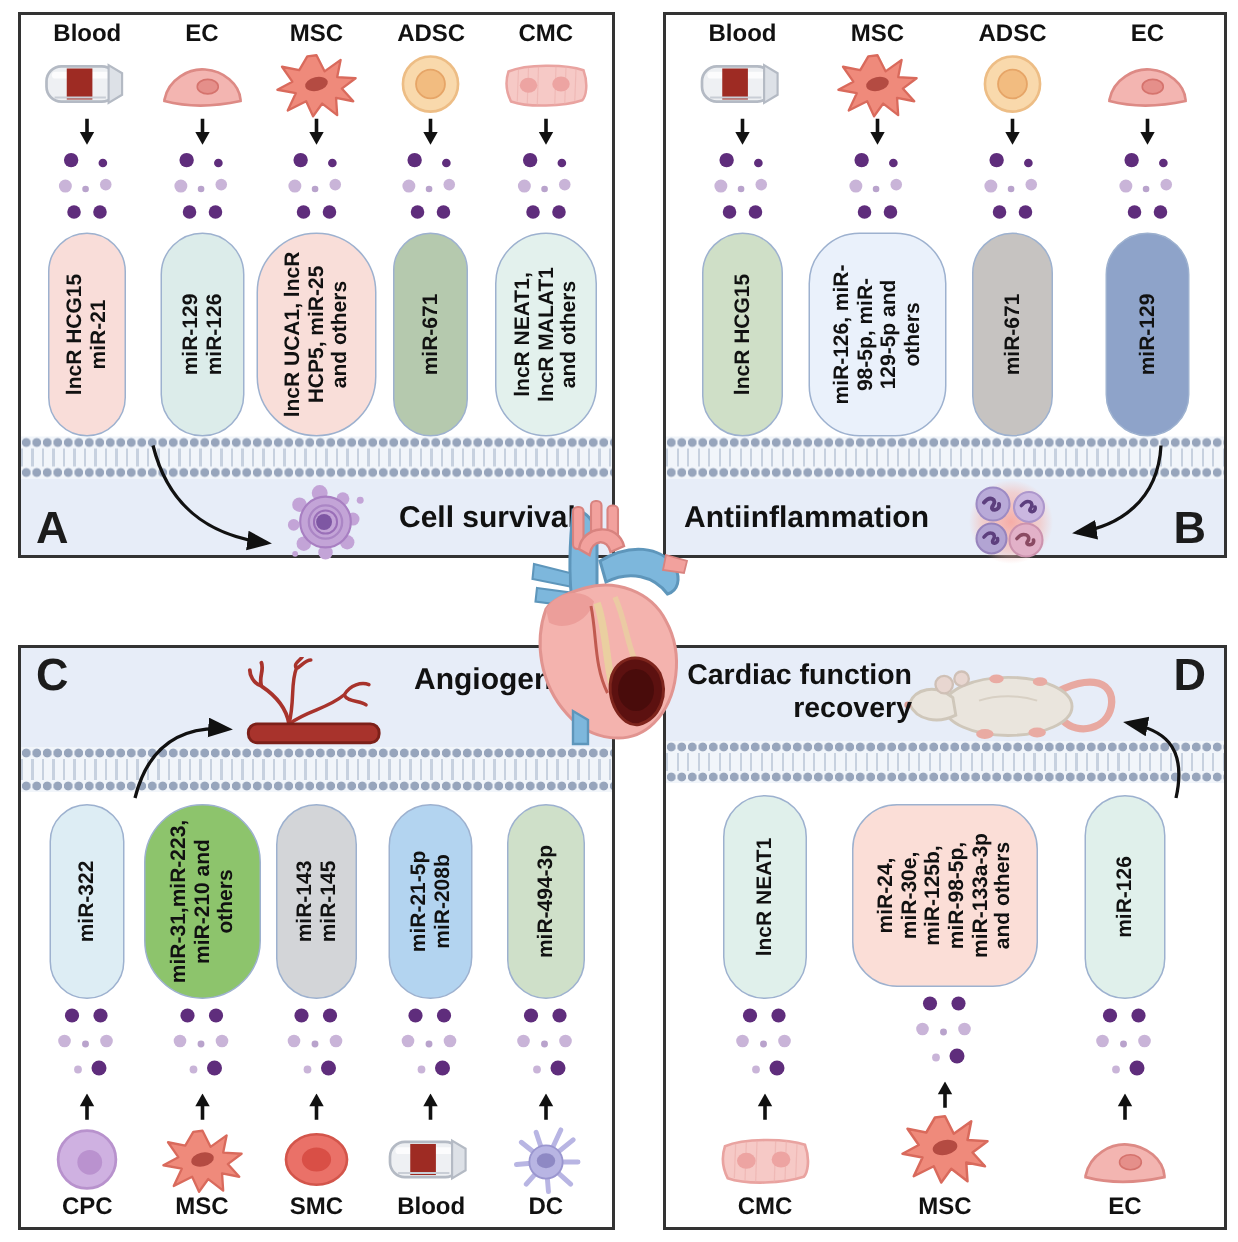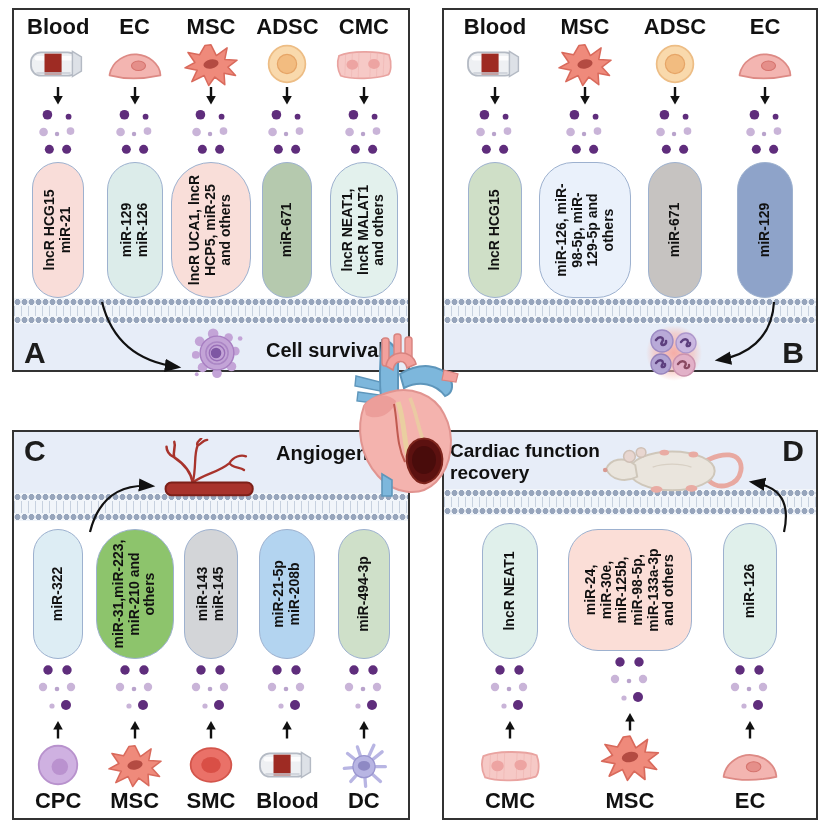--- a/index.html
+++ b/index.html
@@ -16,21 +16,21 @@
   .zone-in{position:relative;background:#e7edf8;}
   .zone-in.h-ab{height:58px;}
   .zone-in.h-cd{height:70px;}
 
   .membrane{height:32px;display:flex;flex-direction:column;background:#f1f5fa;}
   .mem-row{height:8px;background-image:radial-gradient(circle at 3.5px 4px,#97a5bc 2.7px,rgba(151,165,188,0) 3.2px);
            background-size:7px 8px;background-repeat:repeat-x;}
   .mem-mid{flex:1;background:repeating-linear-gradient(90deg,#c7d1df 0 1.4px,#f1f5fa 1.4px 7px);}
 
   .col{flex:1;display:flex;flex-direction:column;align-items:center;min-width:0;}
-  .src-label{font-weight:700;font-size:22px;margin-top:2px;white-space:nowrap;}
+  .src-label{font-weight:700;font-size:16px;margin-top:2px;white-space:nowrap;}
   .icn{height:44px;display:flex;align-items:center;justify-content:center;margin-top:2px;}
   .arr{height:19px;margin-top:1px;}
   .ves{margin-top:2px;}
   .pill{position:relative;height:136px;width:54px;border:1.6px solid #9db1cf;border-radius:999px;
         box-sizing:border-box;margin-top:auto;z-index:2;}
   .pill-label{position:absolute;left:50%;top:50%;transform:translate(-50%,-50%) rotate(-90deg);
         white-space:pre;text-align:center;font-weight:700;font-size:14px;line-height:1.12;color:#111;}
   .zone-bottom .pill{margin-top:8px;}
   .zone-bottom .ves{margin-top:4px;}
   .zone-bottom .arr{margin-top:2px;}
@@ -389,20 +389,21 @@
         <defs>
             <marker id="ah-b" markerWidth="9" markerHeight="8" refX="6" refY="3" orient="auto">
               <path d="M0,0 L7.5,3 L0,6 Z" fill="#111"></path>
             </marker>
           </defs>
         <path d="M330,8 C328,45 302,62 274,66" stroke="#111" stroke-width="2.2" fill="none" marker-end="url(#ah-b)"></path>
       </svg>
       <svg style="position:absolute;left:198px;top:0px" width="64" height="58">
           <use href="#sym-immune"></use>
         </svg>
+      <div class="outcome" style="left:12px;top:15px">Antiinflammation</div>
       <div class="panel-letter" style="right:12px;bottom:2px">B</div>
     </div>
   </div>
 
   <div class="panel" id="panel-c">
     <div class="zone-in h-cd">
       <svg class="curve" style="top:2px;height:100px;width:398px">
         <defs>
             <marker id="ah-c" markerWidth="9" markerHeight="8" refX="6" refY="3" orient="auto">
               <path d="M0,0 L7.5,3 L0,6 Z" fill="#111"></path>
@@ -520,21 +521,21 @@
         <defs>
             <marker id="ah-d" markerWidth="9" markerHeight="8" refX="6" refY="3" orient="auto">
               <path d="M0,0 L7.5,3 L0,6 Z" fill="#111"></path>
             </marker>
           </defs>
         <path d="M340,98 C348,62 330,52 308,48" stroke="#111" stroke-width="2.2" fill="none" marker-end="url(#ah-d)"></path>
       </svg>
       <svg style="position:absolute;left:150px;top:6px" width="160" height="62">
           <use href="#sym-rat"></use>
         </svg>
-      <div class="outcome" style="left:6px;top:8px;width:158px;text-align:left;font-size:19px;line-height:1.18">Cardiac function
+      <div class="outcome" style="left:6px;top:8px;width:158px;text-align:right;font-size:19px;line-height:1.18">Cardiac function
 recovery</div>
       <div class="panel-letter" style="right:12px;top:4px">D</div>
     </div>
     <div class="membrane">
       <div class="mem-row"></div>
         <div class="mem-mid"></div>
         <div class="mem-row"></div>
     </div>
     <div class="zone-bottom">
       <div class="col">

